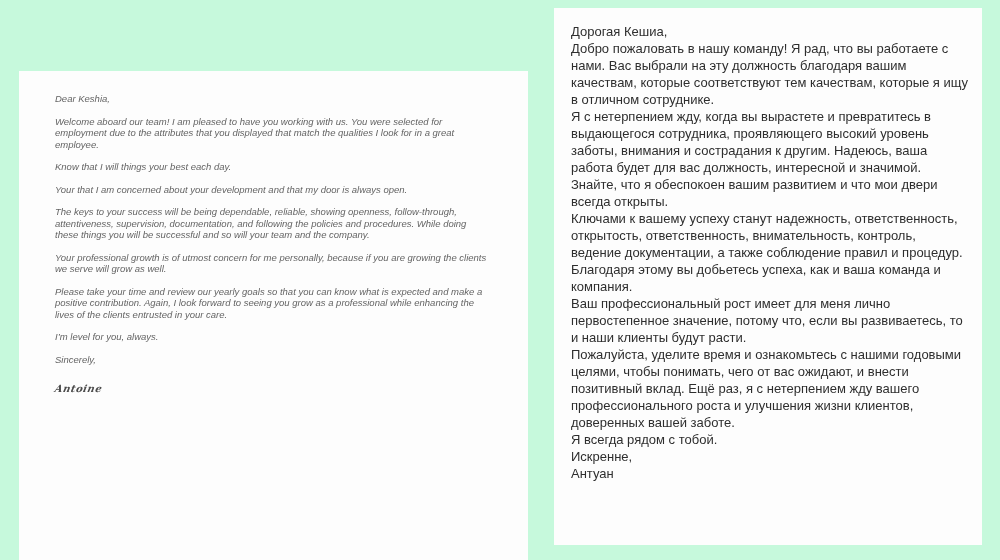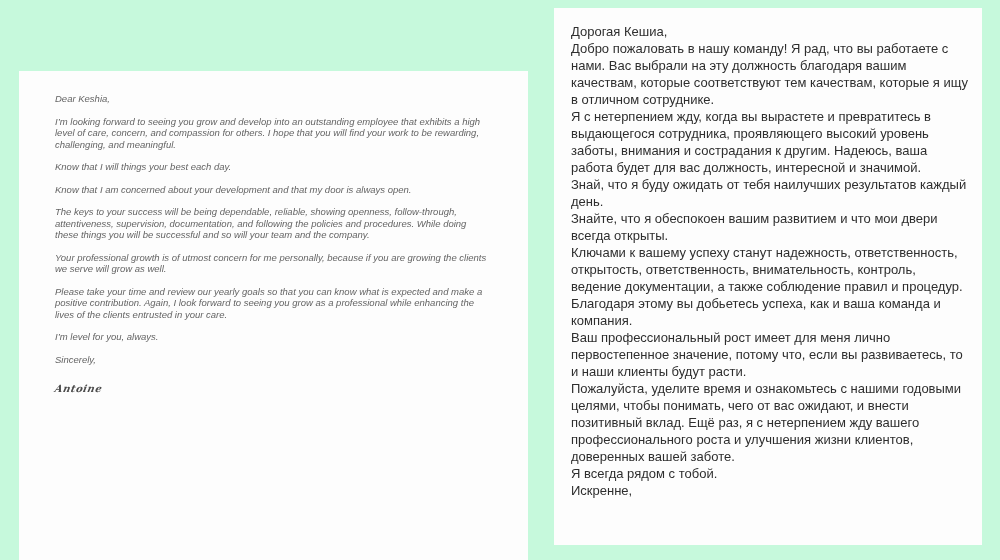--- a/index.html
+++ b/index.html
@@ -59,26 +59,26 @@
   }
 </style>
 </head>
 <body>
 
 <div class="panel panel-english">
   <div>
 
       <p class="en-para">Dear Keshia,</p>
 
+      <p class="en-para">Welcome aboard our team! I am pleased to have you working with us. You were selected for employment due to the attributes that you displayed that match the qualities I look for in a great employee.</p>
 
-      <p class="en-para">I’m looking forward to seeing you grow and develop into an outstanding employee that exhibits a high level of care, concern, and compassion for others. I hope that you will find your work to be rewarding, challenging, and meaningful.</p>
 
       <p class="en-para">Know that I will things your best each day.</p>
 
-      <p class="en-para">Know that I am concerned about your development and that my door is always open.</p>
+      <p class="en-para">Your that I am concerned about your development and that my door is always open.</p>
 
       <p class="en-para">The keys to your success will be being dependable, reliable, showing openness, follow-through, attentiveness, supervision, documentation, and following the policies and procedures. While doing these things you will be successful and so will your team and the company.</p>
 
       <p class="en-para">Your professional growth is of utmost concern for me personally, because if you are growing the clients we serve will grow as well.</p>
 
       <p class="en-para">Please take your time and review our yearly goals so that you can know what is expected and make a positive contribution. Again, I look forward to seeing you grow as a professional while enhancing the lives of the clients entrusted in your care.</p>
 
       <p class="en-para">I’m level for you, always.</p>
 
       <p class="en-para">Sincerely,</p>
@@ -88,28 +88,28 @@
 
 <div class="panel panel-russian">
   <div>
 
       <p class="ru-para">Дорогая Кешиа,</p>
 
       <p class="ru-para">Добро пожаловать в нашу команду! Я рад, что вы работаете с нами. Вас выбрали на эту должность благодаря вашим качествам, которые соответствуют тем качествам, которые я ищу в отличном сотруднике.</p>
 
       <p class="ru-para">Я с нетерпением жду, когда вы вырастете и превратитесь в выдающегося сотрудника, проявляющего высокий уровень заботы, внимания и сострадания к другим. Надеюсь, ваша работа будет для вас должность, интересной и значимой.</p>
 
-      <p class="ru-para">Знай, что я буду ожидать от тебя наилучших результатов каждый день.</p>
 
       <p class="ru-para">Знайте, что я обеспокоен вашим развитием и что мои двери всегда открыты.</p>
 
       <p class="ru-para">Ключами к вашему успеху станут надежность, ответственность, открытость, ответственность, внимательность, контроль, ведение документации, а также соблюдение правил и процедур. Благодаря этому вы добьетесь успеха, как и ваша команда и компания.</p>
 
       <p class="ru-para">Ваш профессиональный рост имеет для меня лично первостепенное значение, потому что, если вы развиваетесь, то и наши клиенты будут расти.</p>
 
       <p class="ru-para">Пожалуйста, уделите время и ознакомьтесь с нашими годовыми целями, чтобы понимать, чего от вас ожидают, и внести позитивный вклад. Ещё раз, я с нетерпением жду вашего профессионального роста и улучшения жизни клиентов, доверенных вашей заботе.</p>
 
       <p class="ru-para">Я всегда рядом с тобой.</p>
 
       <p class="ru-para">Искренне,</p>
 
+      <p class="ru-para">Антуан</p>
     </div>
 </div>
 
 </body></html>

